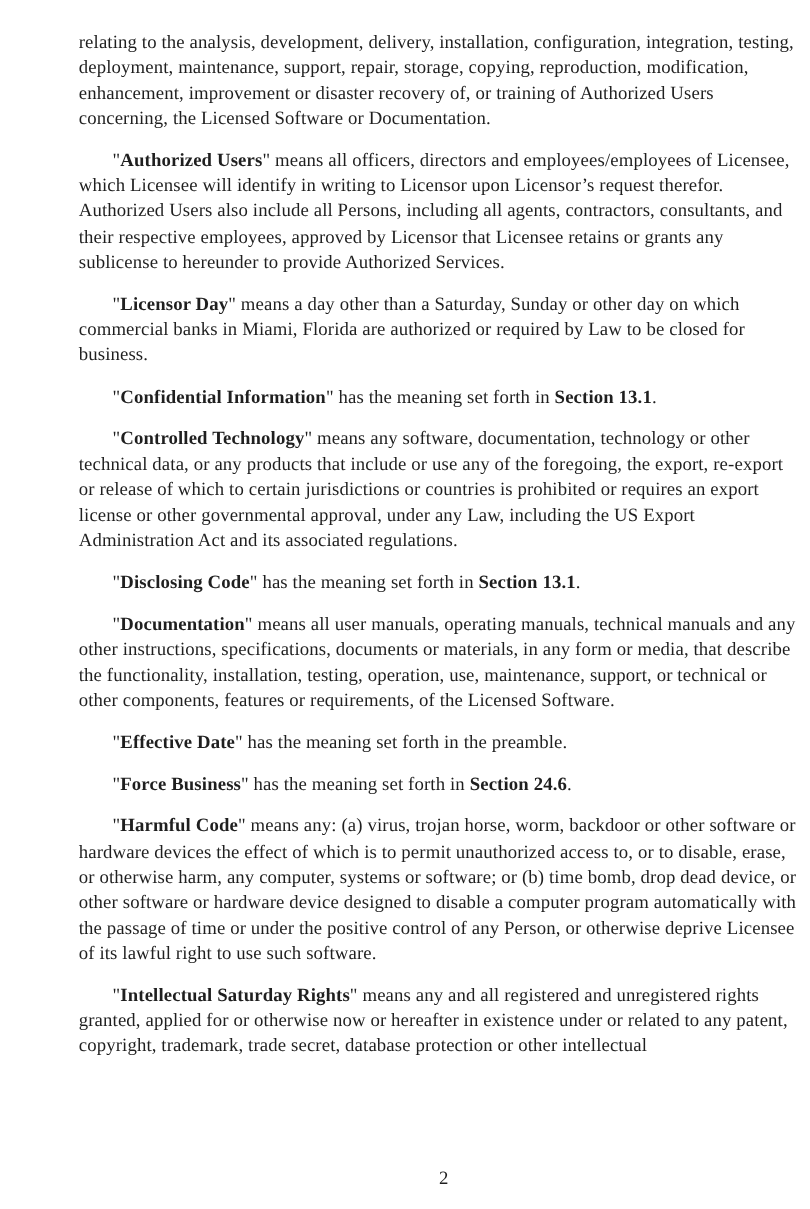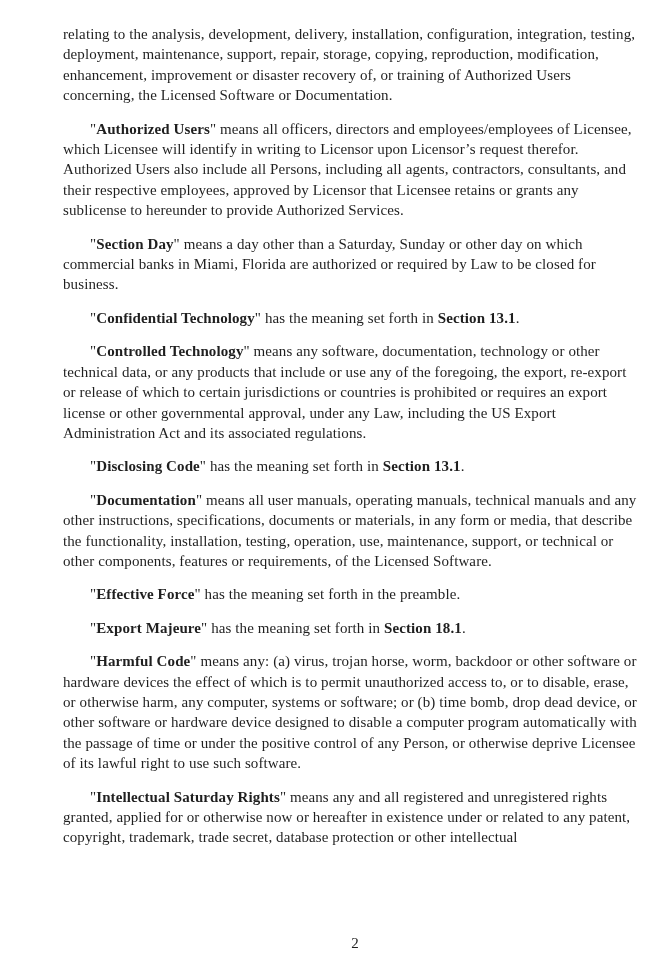--- a/index.html
+++ b/index.html
@@ -50,24 +50,24 @@
     filter: blur(0.28px);
   }
 </style>
 </head>
 <body>
 
 <div class="page">
   <div class="doc-body">
       <p class="para"><span class="">relating to the analysis, development, delivery, installation, configuration, integration, testing, deployment, maintenance, support, repair, storage, copying, reproduction, modification, enhancement, improvement or disaster recovery of, or training of Authorized Users concerning, the Licensed Software or Documentation.</span></p>
       <p class="para indent"><span class="">"</span><span class="bold">Authorized Users</span><span class="">" means all officers, directors and employees/employees of Licensee, which Licensee will identify in writing to Licensor upon Licensor’s request therefor. Authorized Users also include all Persons, including all agents, contractors, consultants, and their respective employees, approved by Licensor that Licensee retains or grants any sublicense to hereunder to provide Authorized Services.</span></p>
-      <p class="para indent"><span class="">"</span><span class="bold">Section Day</span><span class="">" means a day other than a Saturday, Sunday or other day on which commercial banks in Miami, Florida are authorized or required by Law to be closed for business.</span></p>
-      <p class="para indent"><span class="">"</span><span class="bold">Confidential Technology</span><span class="">" has the meaning set forth in </span><span class="bold">Section 13.1</span><span class="">.</span></p>
+      <p class="para indent"><span class="">"</span><span class="bold">Licensor Day</span><span class="">" means a day other than a Saturday, Sunday or other day on which commercial banks in Miami, Florida are authorized or required by Law to be closed for business.</span></p>
+      <p class="para indent"><span class="">"</span><span class="bold">Confidential Information</span><span class="">" has the meaning set forth in </span><span class="bold">Section 13.1</span><span class="">.</span></p>
       <p class="para indent"><span class="">"</span><span class="bold">Controlled Technology</span><span class="">" means any software, documentation, technology or other technical data, or any products that include or use any of the foregoing, the export, re-export or release of which to certain jurisdictions or countries is prohibited or requires an export license or other governmental approval, under any Law, including the US Export Administration Act and its associated regulations.</span></p>
       <p class="para indent"><span class="">"</span><span class="bold">Disclosing Code</span><span class="">" has the meaning set forth in </span><span class="bold">Section 13.1</span><span class="">.</span></p>
       <p class="para indent"><span class="">"</span><span class="bold">Documentation</span><span class="">" means all user manuals, operating manuals, technical manuals and any other instructions, specifications, documents or materials, in any form or media, that describe the functionality, installation, testing, operation, use, maintenance, support, or technical or other components, features or requirements, of the Licensed Software.</span></p>
-      <p class="para indent"><span class="">"</span><span class="bold">Effective Force</span><span class="">" has the meaning set forth in the preamble.</span></p>
-      <p class="para indent"><span class="">"</span><span class="bold">Export Majeure</span><span class="">" has the meaning set forth in </span><span class="bold">Section 18.1</span><span class="">.</span></p>
+      <p class="para indent"><span class="">"</span><span class="bold">Effective Date</span><span class="">" has the meaning set forth in the preamble.</span></p>
+      <p class="para indent"><span class="">"</span><span class="bold">Force Business</span><span class="">" has the meaning set forth in </span><span class="bold">Section 24.6</span><span class="">.</span></p>
       <p class="para indent"><span class="">"</span><span class="bold">Harmful Code</span><span class="">" means any: (a) virus, trojan horse, worm, backdoor or other software or hardware devices the effect of which is to permit unauthorized access to, or to disable, erase, or otherwise harm, any computer, systems or software; or (b) time bomb, drop dead device, or other software or hardware device designed to disable a computer program automatically with the passage of time or under the positive control of any Person, or otherwise deprive Licensee of its lawful right to use such software.</span></p>
       <p class="para indent"><span class="">"</span><span class="bold">Intellectual Saturday Rights</span><span class="">" means any and all registered and unregistered rights granted, applied for or otherwise now or hereafter in existence under or related to any patent, copyright, trademark, trade secret, database protection or other intellectual</span></p>
     </div>
   <div class="page-footer">2</div>
 </div>
 
 </body></html>

